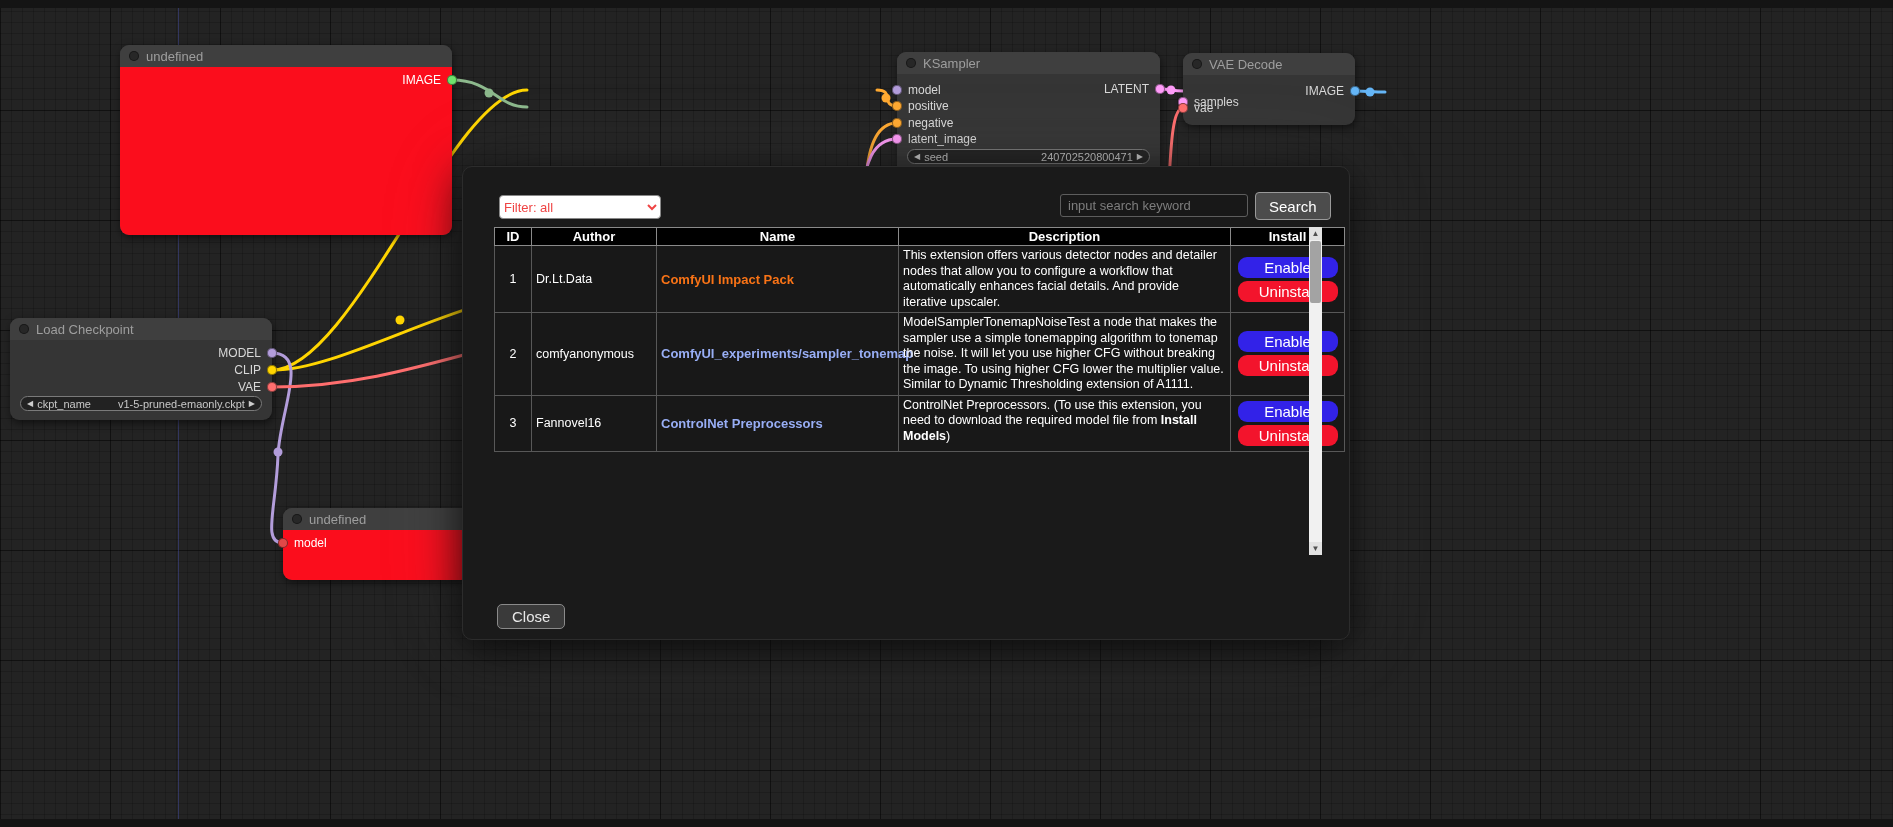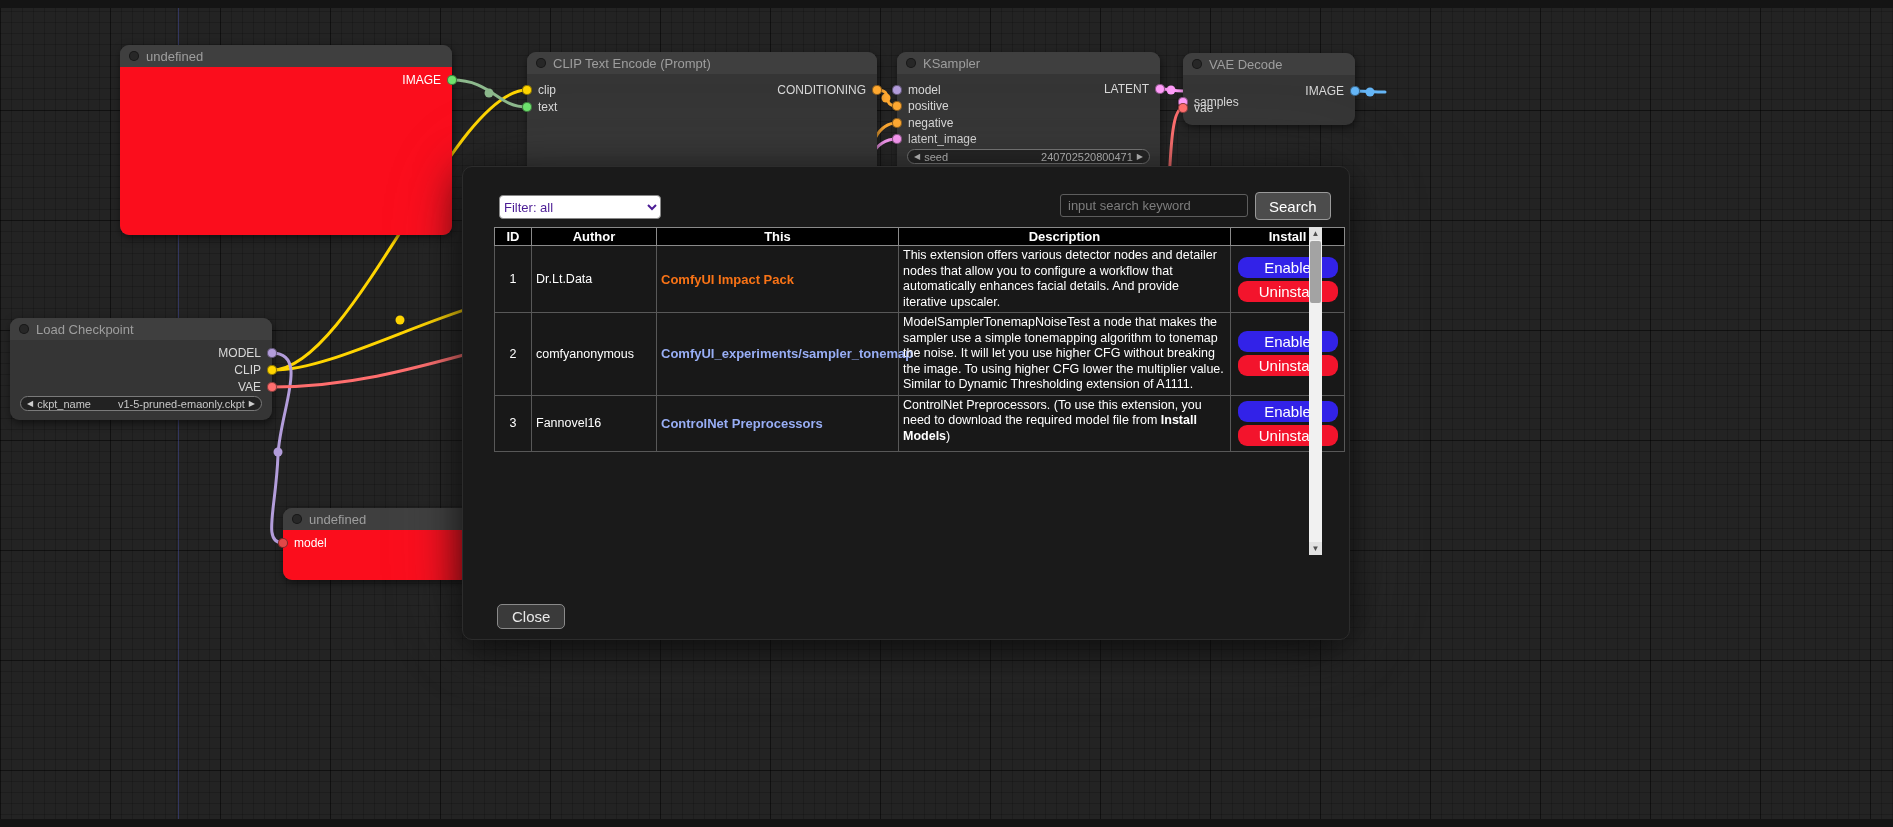--- a/index.html
+++ b/index.html
@@ -31,21 +31,21 @@
   .widget{position:absolute;left:10px;right:10px;height:15px;background:#222;border:1px solid #7a7a7a;border-radius:9px;
     display:flex;align-items:center;font-size:11px;color:#c8c8c8;padding:0 6px;box-sizing:border-box;}
   .widget .wname{margin-left:4px;margin-right:auto;}
   .widget .wval{margin-left:auto;margin-right:4px;white-space:nowrap;}
   .widget.noarrow .wname{margin-right:auto;margin-left:2px;}
   .warrow{font-size:8px;color:#ccc;flex:none;cursor:pointer;}
 
   .dlg{position:absolute;left:462px;top:166px;width:888px;height:474px;background:#1a1a1a;border-radius:10px;z-index:5;
     box-shadow:0 8px 45px rgba(0,0,0,.85), 0 0 90px rgba(150,150,150,.14);border:1px solid #2c2c2c;box-sizing:border-box;}
   .filter-select{position:absolute;left:36px;top:28px;width:162px;height:24px;font-size:13px;border-radius:4px;
-    background:#fff;color:#4c1d95;border:1px solid #888;font-family:"Liberation Sans",sans-serif;}
+    background:#fff;color:#ef4444;border:1px solid #888;font-family:"Liberation Sans",sans-serif;}
   .search-input{position:absolute;left:597px;top:27px;width:188px;height:23px;background:#181818;border:1px solid #5d5d5d;
     color:#ddd;font-size:13px;padding:0 7px;box-sizing:border-box;border-radius:3px;font-family:"Liberation Sans",sans-serif;}
   .search-input::placeholder{color:#7d7d7d;}
   .search-btn{position:absolute;left:792px;top:25px;height:28px;padding:0 13px;background:#4c4c4c;border:1px solid #9a9a9a;
     border-radius:4px;color:#fff;font-size:15px;cursor:pointer;font-family:"Liberation Sans",sans-serif;}
   .ext-table{position:absolute;left:31px;top:60px;width:815px;border-collapse:collapse;table-layout:fixed;font-size:12.5px;
     color:#fff;background:#181818;}
   .ext-table th{background:#000;border:1px solid #8a8a8a;font-size:13px;font-weight:bold;padding:1px 3px;height:15px;}
   .ext-table td{border:1px solid #585858;padding:2px 4px;vertical-align:middle;}
   .c-id{width:30px;text-align:center;}
@@ -122,38 +122,20 @@
       <span>VAE</span>
     </div>
     <div class="widget" style="top:78px;">
       <span class="warrow">◀</span>
       <span class="wname">ckpt_name</span>
       <span class="wval">v1-5-pruned-emaonly.ckpt</span>
       <span class="warrow">▶</span>
     </div>
   </div>
 
-  <div class="node" style="left:527px;top:52px;width:350px;height:150px;">
-    <div class="ntitle">
-      <span class="tdot"></span>
-      <span>CLIP Text Encode (Prompt)</span>
-    </div>
-    <div class="port in" style="top:31px;">
-      <span class="pdot" style="background: rgb(255, 213, 0);"></span>
-      <span>clip</span>
-    </div>
-    <div class="port in" style="top:48px;">
-      <span class="pdot" style="background: rgb(110, 226, 110);"></span>
-      <span>text</span>
-    </div>
-    <div class="port out" style="top:31px;">
-      <span class="pdot" style="background: rgb(255, 169, 49);"></span>
-      <span>CONDITIONING</span>
-    </div>
-  </div>
 
   <div class="node" style="left:897px;top:52px;width:263px;height:130px;">
     <div class="ntitle">
       <span class="tdot"></span>
       <span>KSampler</span>
     </div>
     <div class="port in" style="top:31px;">
       <span class="pdot" style="background: rgb(179, 157, 219);"></span>
       <span>model</span>
     </div>
@@ -218,21 +200,21 @@
       <option>Filter: all</option>
     </select>
     <input class="search-input" type="text" placeholder="input search keyword" style="">
     <button class="search-btn">Search</button>
 
     <table class="ext-table">
       <thead>
         <tr>
           <th class="c-id">ID</th>
           <th class="c-author">Author</th>
-          <th class="c-name">This</th>
+          <th class="c-name">Name</th>
           <th class="c-desc">Description</th>
           <th class="c-install">Install</th>
         </tr>
       </thead>
       <tbody>
         <tr style="height:63px;">
           <td class="c-id">1</td>
           <td class="c-author">Dr.Lt.Data</td>
           <td class="c-name"><a href="#" class="extlink" style="color: #f97316;">ComfyUI Impact Pack</a></td>
           <td class="c-desc">

